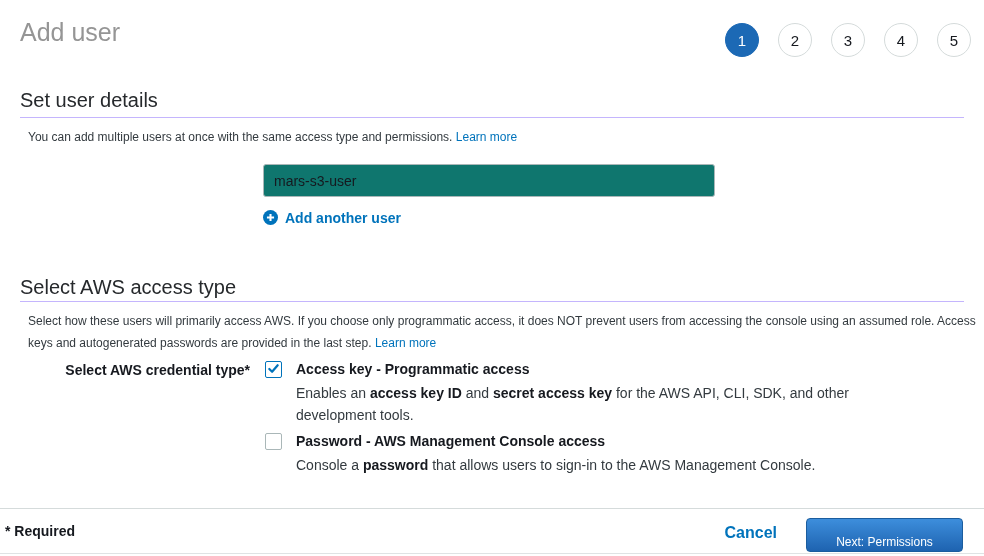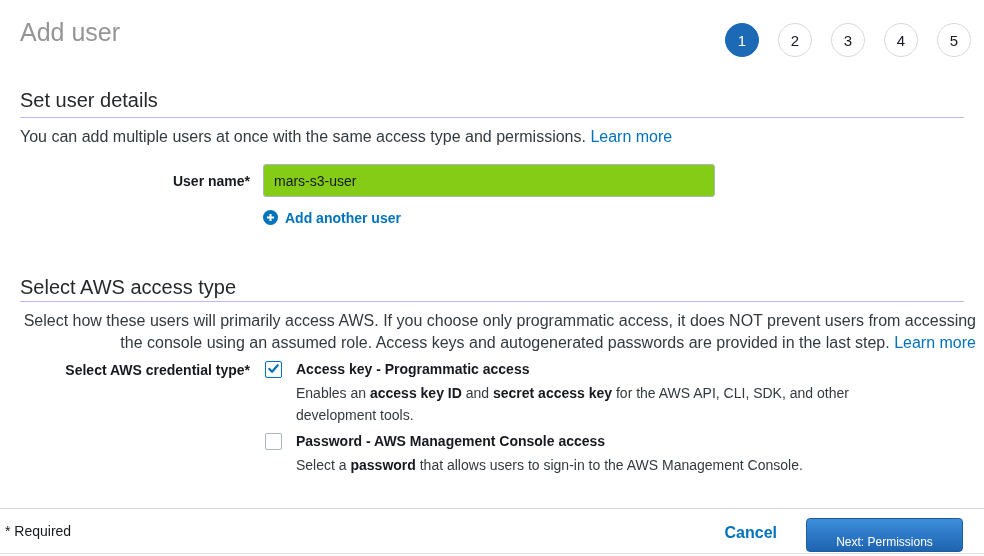--- a/index.html
+++ b/index.html
@@ -13,52 +13,52 @@
   .step { width:34px; height:34px; border-radius:50%; border:1px solid #d5dbdb; background:#fff;
           display:flex; align-items:center; justify-content:center; font-size:15px; color:#16191f; }
   .step.active { background:#1c69b5; border-color:#1c69b5; color:#fff; }
 
   
   .section-heading { position:absolute; left:20px; right:20px; font-size:20px; font-weight:400;
                      color:#26292c; border-bottom:1px solid #c4b5fd; }
   .heading-1 { top:88px; line-height:24px; padding-bottom:5px; }
   .heading-2 { top:276px; line-height:22px; padding-bottom:3px; }
 
-  .intro { position:absolute; left:20px; font-size:16px; line-height:22px; color:#333a3f;text-align:right; }
+  .intro { position:absolute; left:28px; font-size:12px; line-height:22px; color:#333a3f; }
   .intro-1 { top:126px; }
   .intro-2 { top:310px; width:956px; }
 
   a.link { color:#0073bb; text-decoration:none; cursor:pointer; }
 
   
   .field-label { position:absolute; left:20px; width:230px; text-align:right; font-size:14px;
                  font-weight:bold; color:#16191f; }
   .label-username { top:173px; }
   .label-credential { top:362px; }
   .username-input { position:absolute; left:263px; top:164px; width:452px; height:33px;
                     border:1px solid #aab7b8; border-radius:3px; padding:0 10px; font-size:14px;
-                    color:#16191f; font-family:inherit; outline:none; background:#84cc16; }
+                    color:#16191f; font-family:inherit; outline:none; background:#0f766e; }
   .add-another { position:absolute; left:263px; top:210px; display:flex; align-items:flex-start; gap:7px;
                  font-size:14px; font-weight:bold; color:#0073bb; text-decoration:none; cursor:pointer; }
   .add-another svg { display:block; }
 
   
   .option { position:absolute; left:265px; display:flex; gap:14px; }
   .option-1 { top:360px; }
   .option-2 { top:432px; }
   .checkbox { width:17px; height:17px; border:1px solid #aab7b8; border-radius:2px; background:#fff;
               flex:none; margin-top:1px; display:flex; align-items:center; justify-content:center; cursor:pointer; }
   .checkbox.checked { border-color:#0073bb; }
   .opt-title { font-size:14px; font-weight:bold; color:#16191f; line-height:18px; }
   .opt-desc { font-size:14px; line-height:22px; color:#333a3f; margin-top:4px; width:560px; }
   .opt-desc b { color:#16191f; }
 
   
   .footer-divider { position:absolute; left:0; right:0; top:508px; border-top:1px solid #d5dbdb; }
-  .required-note { position:absolute; left:5px; top:523px; font-size:14px; font-weight:normal; color:#16191f; }
+  .required-note { position:absolute; left:5px; top:523px; font-size:14px; font-weight:bold; color:#16191f; }
   .cancel-link { position:absolute; right:207px; top:524px; font-size:16px; font-weight:bold;
                  color:#0073bb; text-decoration:none; cursor:pointer; }
   .next-button { position:absolute; right:21px; top:518px; height:28px; min-width:157px; padding:16px 14px;
                  border:1px solid #1b5d9e; border-radius:4px;
                  background:linear-gradient(#3d8edc,#1e63b0); color:#fff; font-size:12px; font-weight:normal;
                  font-family:inherit; cursor:pointer; }
   .bottom-line { position:absolute; left:0; right:0; top:553px; border-top:1px solid #dfe3e4; }
 </style>
 </head>
 <body>
@@ -83,21 +83,20 @@
         <span>5</span>
       </div>
   </div>
 
   <h2 class="section-heading heading-1">Set user details</h2>
   <p class="intro intro-1">
     <span>You can add multiple users at once with the same access type and permissions.</span>
     <a class="link">Learn more</a>
   </p>
 
-  <label class="field-label label-username">User name*</label>
   <input class="username-input" type="text" value="mars-s3-user" style="">
 
   <a class="add-another">
     <span>
       <svg width="15" height="15" viewBox="0 0 16 16">
         <circle cx="8" cy="8" r="8" fill="#0073bb"></circle>
         <path d="M8 4.2 V11.8 M4.2 8 H11.8" stroke="#fff" stroke-width="2.2"></path>
       </svg>
     </span>
     <span>Add another user</span>
@@ -122,21 +121,21 @@
     <div>
       <div class="opt-title">Access key - Programmatic access</div>
       <p class="opt-desc"><span>Enables an </span><b>access key ID</b><span> and </span><b>secret access key</b><span> for the AWS API, CLI, SDK, and other development tools.</span></p>
     </div>
   </div>
 
   <div class="option option-2">
     <span class="checkbox"></span>
     <div>
       <div class="opt-title">Password - AWS Management Console access</div>
-      <p class="opt-desc"><span>Select a </span><b>password</b><span> that allows users to sign-in to the AWS Management Console.</span></p>
+      <p class="opt-desc"><span>Console a </span><b>password</b><span> that allows users to sign-in to the AWS Management Console.</span></p>
     </div>
   </div>
 
   <div class="footer-divider"></div>
   <div class="required-note">* Required</div>
   <a class="cancel-link">Cancel</a>
   <button class="next-button">Next: Permissions</button>
   <div class="bottom-line"></div>
 
 </div>

